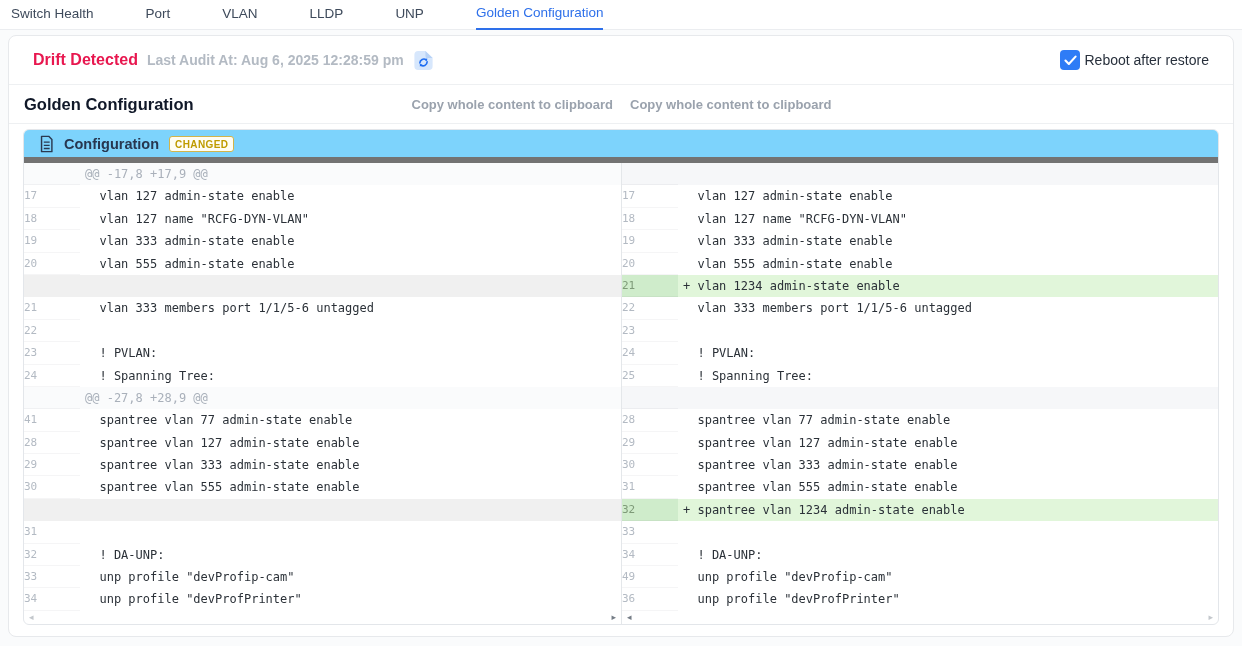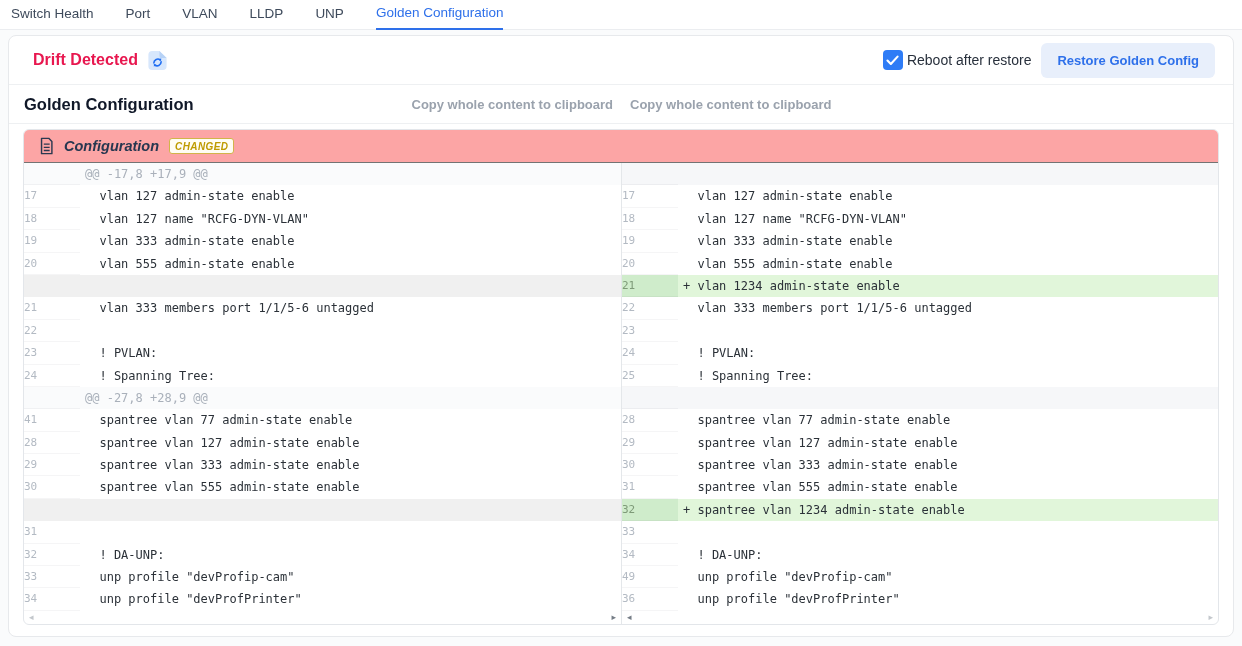--- a/index.html
+++ b/index.html
@@ -10,21 +10,21 @@
     color: #1f2937;
     overflow: hidden;
   }
   
   .tabbar {
     height: 30px;
     background: #fff;
     border-bottom: 1px solid #ebedf0;
     display: flex;
     align-items: flex-end;
-    gap: 32px;
+    gap: 52px;
     padding-left: 11px;
   }
   .tab {
     font-size: 13.5px;
     color: #3e4a5b;
     padding-bottom: 8px;
     cursor: pointer;
     white-space: nowrap;
   }
   .tab.active {
@@ -78,24 +78,24 @@
   .copy-link { font-size: 13px; font-weight: bold; color: #9aa2ad; cursor: pointer; }
   
   .diff-panel {
     margin: 5px 14px 0 14px;
     border: 1px solid #e3e6ea;
     border-radius: 6px;
     overflow: hidden;
   }
   .diff-header {
     height: 33px;
-    background: #fca5a5;
-    border-bottom: 1px solid #737373;
+    background: #7dd3fc;
+    border-bottom: 6px solid #737373;
     display: flex; align-items: center;
-    padding: 0 15px; gap: 10px; font-style: italic;
+    padding: 0 15px; gap: 10px;
   }
   .diff-title { font-size: 14.5px; font-weight: 600; color: #273750; }
   .badge {
     font-size: 10px; font-weight: 600; letter-spacing: .4px;
     color: #bf9b00; border: 1px solid #d2b44a;
     border-radius: 3px; padding: 2px 5px 1px 5px; background: #fffdf4;
   }
   .diff-body { display: flex; }
   .dcol { width: 50%; }
   .dcol.rightcol { border-left: 1px solid #e4e7ea; }
@@ -139,38 +139,38 @@
     <div class="tab">VLAN</div>
     <div class="tab">LLDP</div>
     <div class="tab">UNP</div>
     <div class="tab active">Golden Configuration</div>
   </nav>
 
 <div class="card">
 
   <div class="card-header">
     <span class="drift">Drift Detected</span>
+    <span class="audit">Last Audit At: Aug 6, 2025 12:28:59 pm</span>
     <button class="sync-btn">
       <svg width="23" height="23" viewBox="0 0 24 24">
         <path d="M2.5 6a4 4 0 0 1 4-4H14l7.5 7.5V18a4 4 0 0 1-4 4h-11a4 4 0 0 1-4-4z" fill="#d7e7fc"></path>
         <path d="M14 2l7.5 7.5h-5.2A2.3 2.3 0 0 1 14 7.2z" fill="#b7d2f6"></path>
         <path d="M8.2 14.6a4.1 4.1 0 0 1 6.8-3.1" fill="none" stroke="#1f6ef2" stroke-width="1.7" stroke-linecap="round"></path>
         <path d="M15.8 9.4v2.4h-2.4z" fill="#1f6ef2"></path>
         <path d="M15.8 13.4a4.1 4.1 0 0 1-6.8 3.1" fill="none" stroke="#1f6ef2" stroke-width="1.7" stroke-linecap="round"></path>
         <path d="M8.2 18.6v-2.4h2.4z" fill="#1f6ef2"></path>
       </svg>
     </button>
     <div class="hdr-right">
       <button class="checkbox" aria-checked="true">
         <svg width="13" height="11" viewBox="0 0 14 12">
           <polyline points="1.5,6 5.2,9.8 12.5,1.8" fill="none" stroke="#fff" stroke-width="2.3" stroke-linecap="round" stroke-linejoin="round"></polyline>
         </svg>
       </button>
       <span class="reboot-label">Reboot after restore</span>
-      <button class="restore-btn">Restore Golden Config</button>
     </div>
   </div>
 
   <div class="section-row">
     <div class="half left">
       <span class="sec-title">Golden Configuration</span>
       <span class="copy-link">Copy whole content to clipboard</span>
     </div>
     <div class="half right">
       <span class="copy-link">Copy whole content to clipboard</span>

